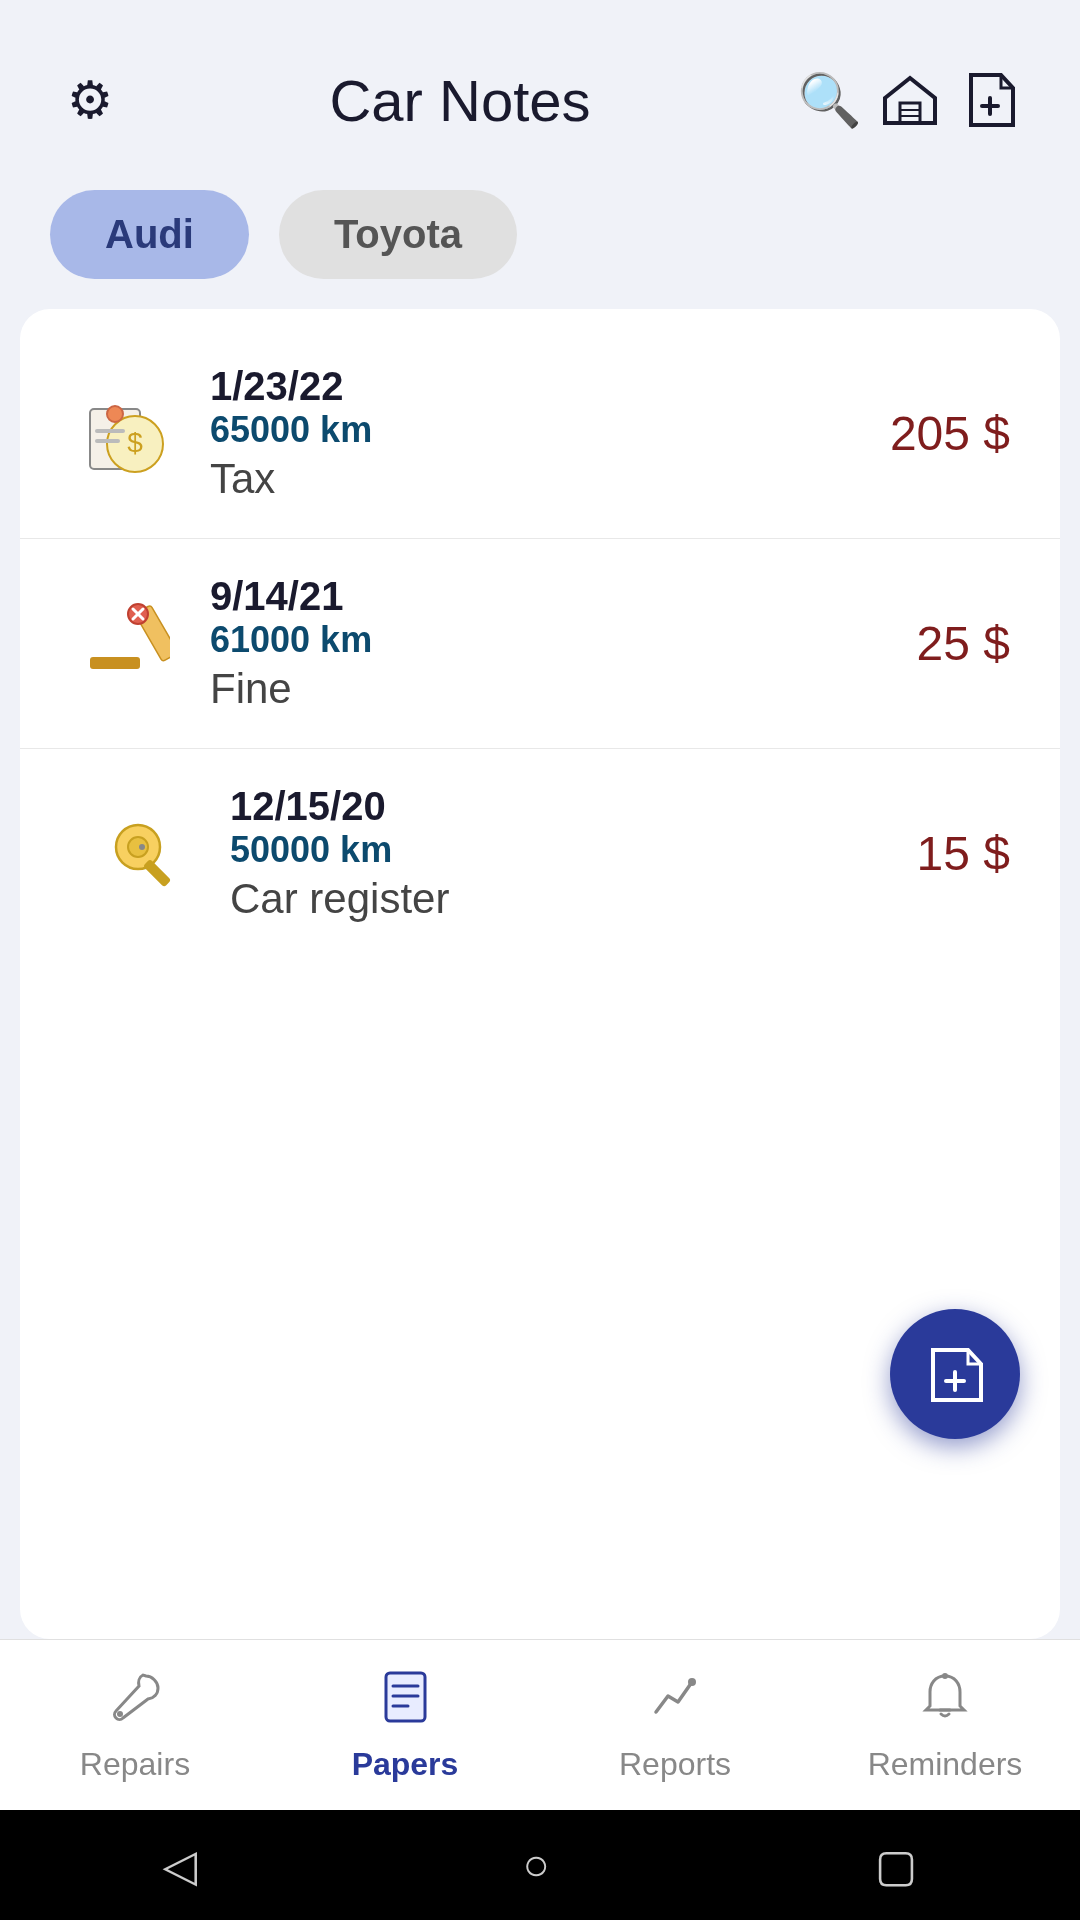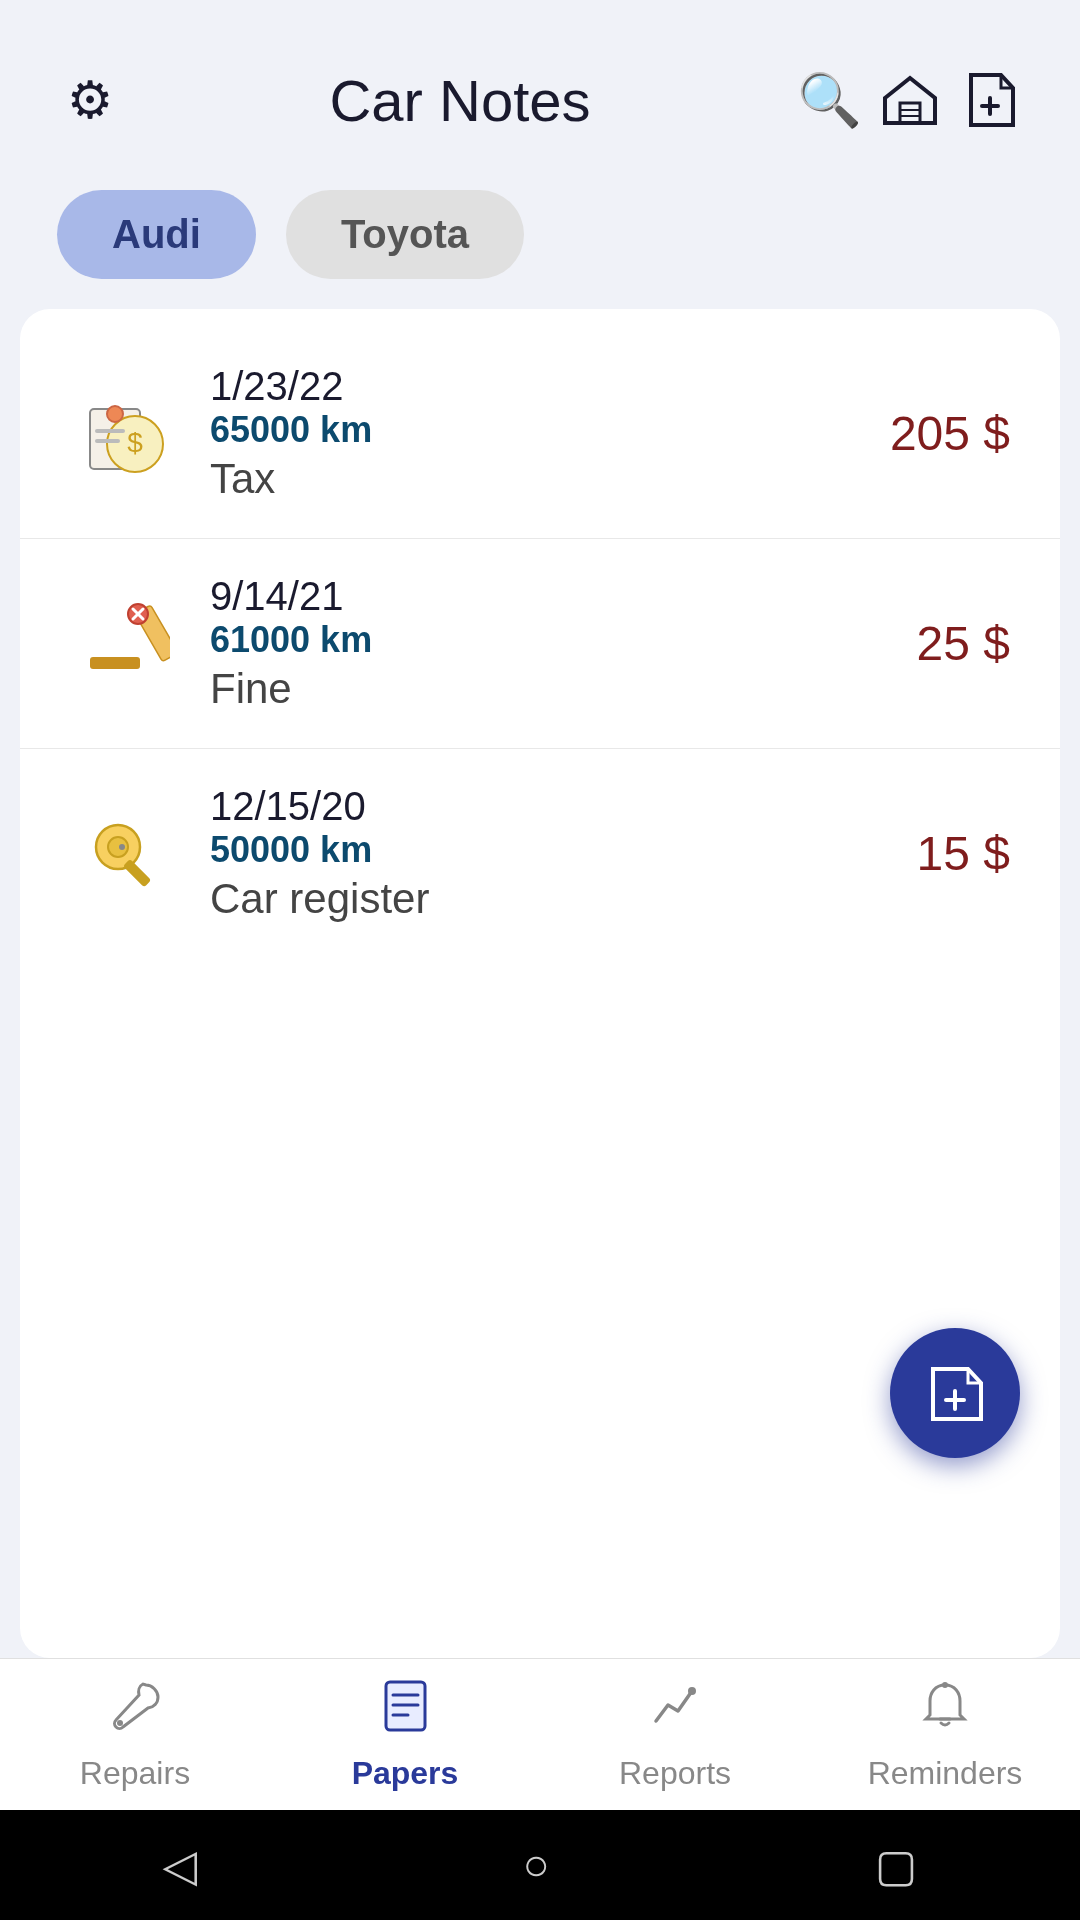--- a/index.html
+++ b/index.html
@@ -40,21 +40,20 @@
       font-size: 52px;
       cursor: pointer;
       color: #1a1a2e;
     }
 
     
     .car-tabs {
       display: flex;
       padding: 20px 50px 30px 50px;
       gap: 30px;
-      margin-left: 7px;
     }
 
     .car-tab {
       padding: 22px 55px;
       border-radius: 50px;
       font-size: 40px;
       font-weight: 600;
       cursor: pointer;
       border: none;
     }
@@ -82,40 +81,41 @@
     .record-item {
       display: flex;
       align-items: center;
       padding: 35px 50px;
       border-bottom: 1px solid #e8e8e8;
       cursor: pointer;
     }
 
     .record-item:last-child {
       border-bottom: none;
+      margin-left: 20px;
     }
 
     .record-icon {
       width: 110px;
       height: 110px;
       display: flex;
       align-items: center;
       justify-content: center;
       font-size: 70px;
       flex-shrink: 0;
     }
 
     .record-info {
       flex: 1;
       padding: 0 30px;
     }
 
     .record-date {
       font-size: 40px;
-      font-weight: 400;
+      font-weight: 700;
       color: #1a1a2e;
     }
 
     .record-km {
       font-size: 36px;
       color: #0c4a6e;
       font-weight: 600;
     }
 
     .record-type {
@@ -146,21 +146,21 @@
       box-shadow: 0 8px 25px rgba(42,58,154,0.5);
     }
 
     .fab-icon {
       color: white;
       font-size: 60px;
     }
 
     
     .bottom-nav {
-      height: 152px;
+      height: 171px;
       background: #ffffff;
       display: flex;
       align-items: center;
       border-top: 1px solid #e0e0e0;
       flex-shrink: 0;
     }
 
     .nav-item {
       flex: 1;
       display: flex;

